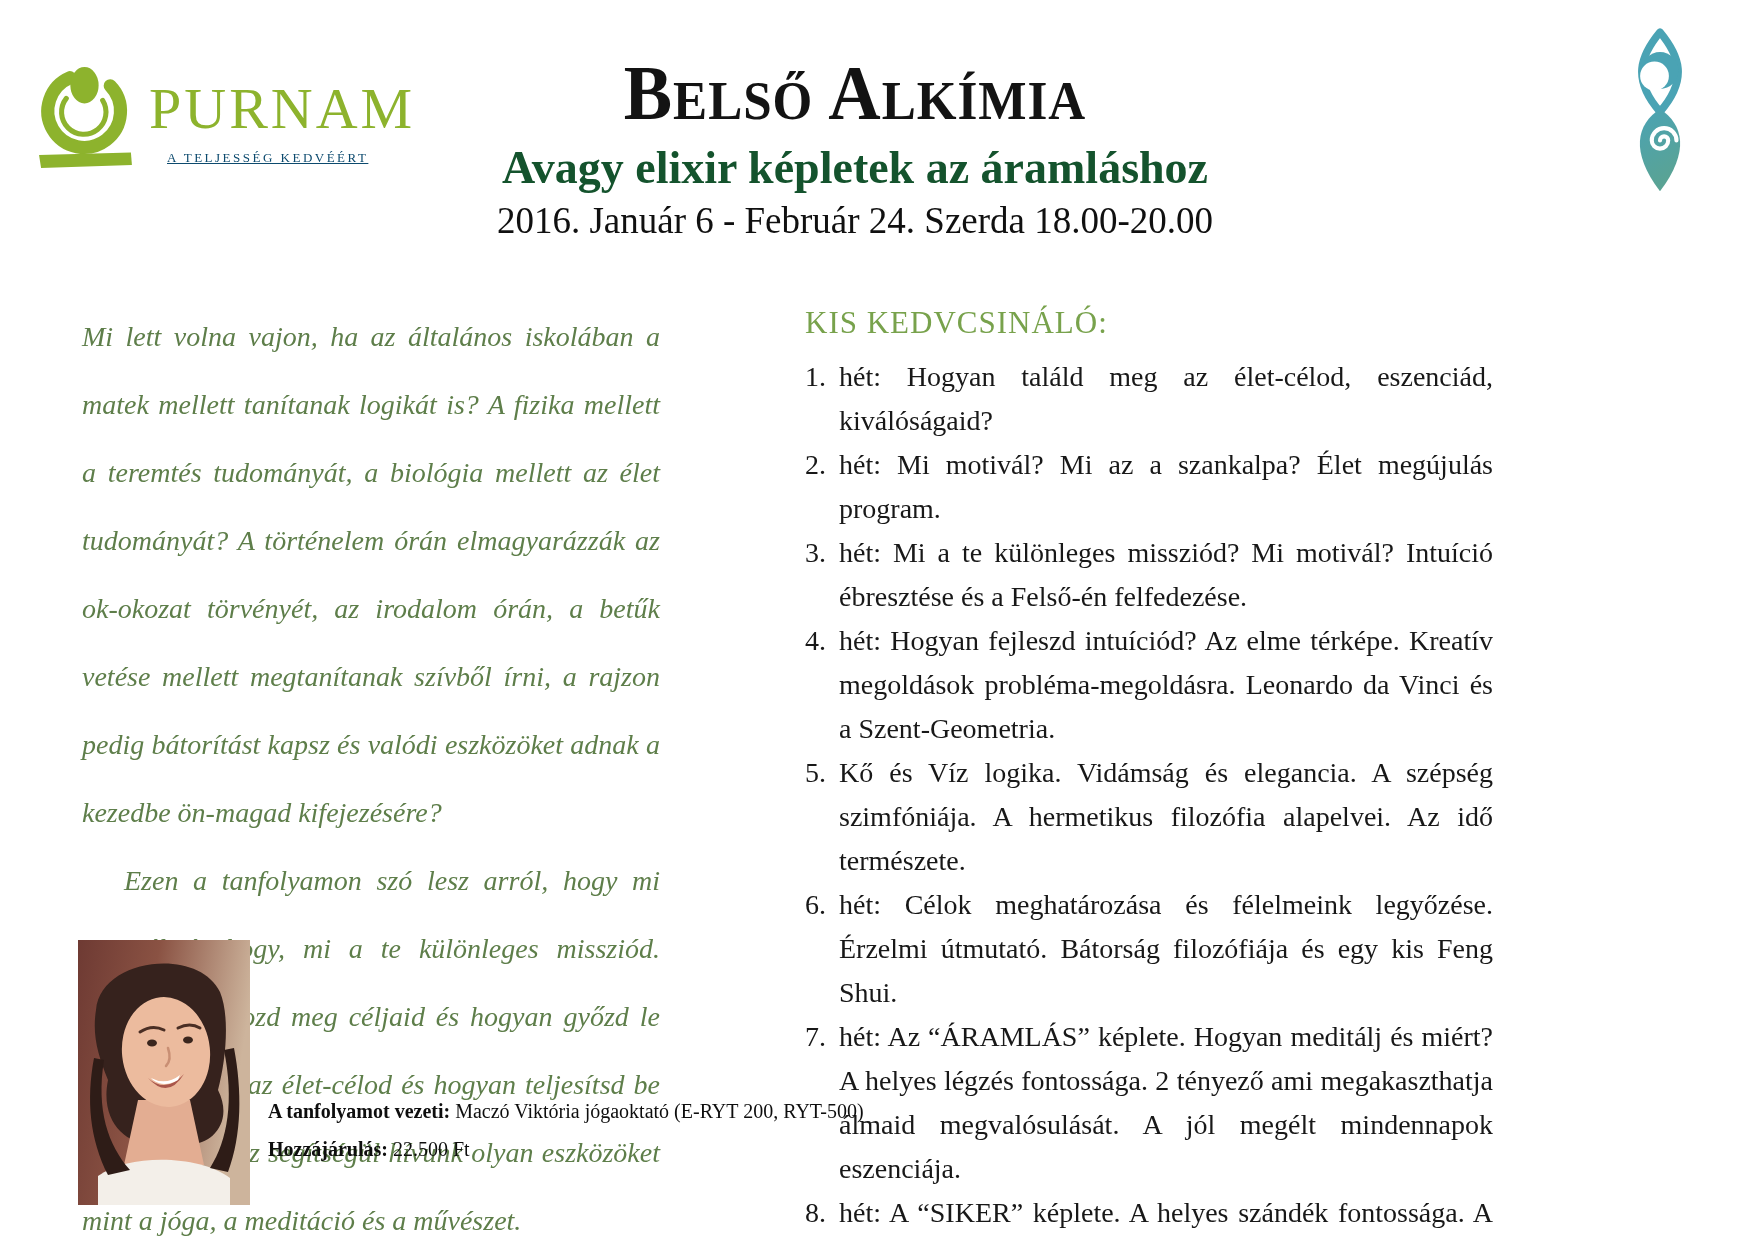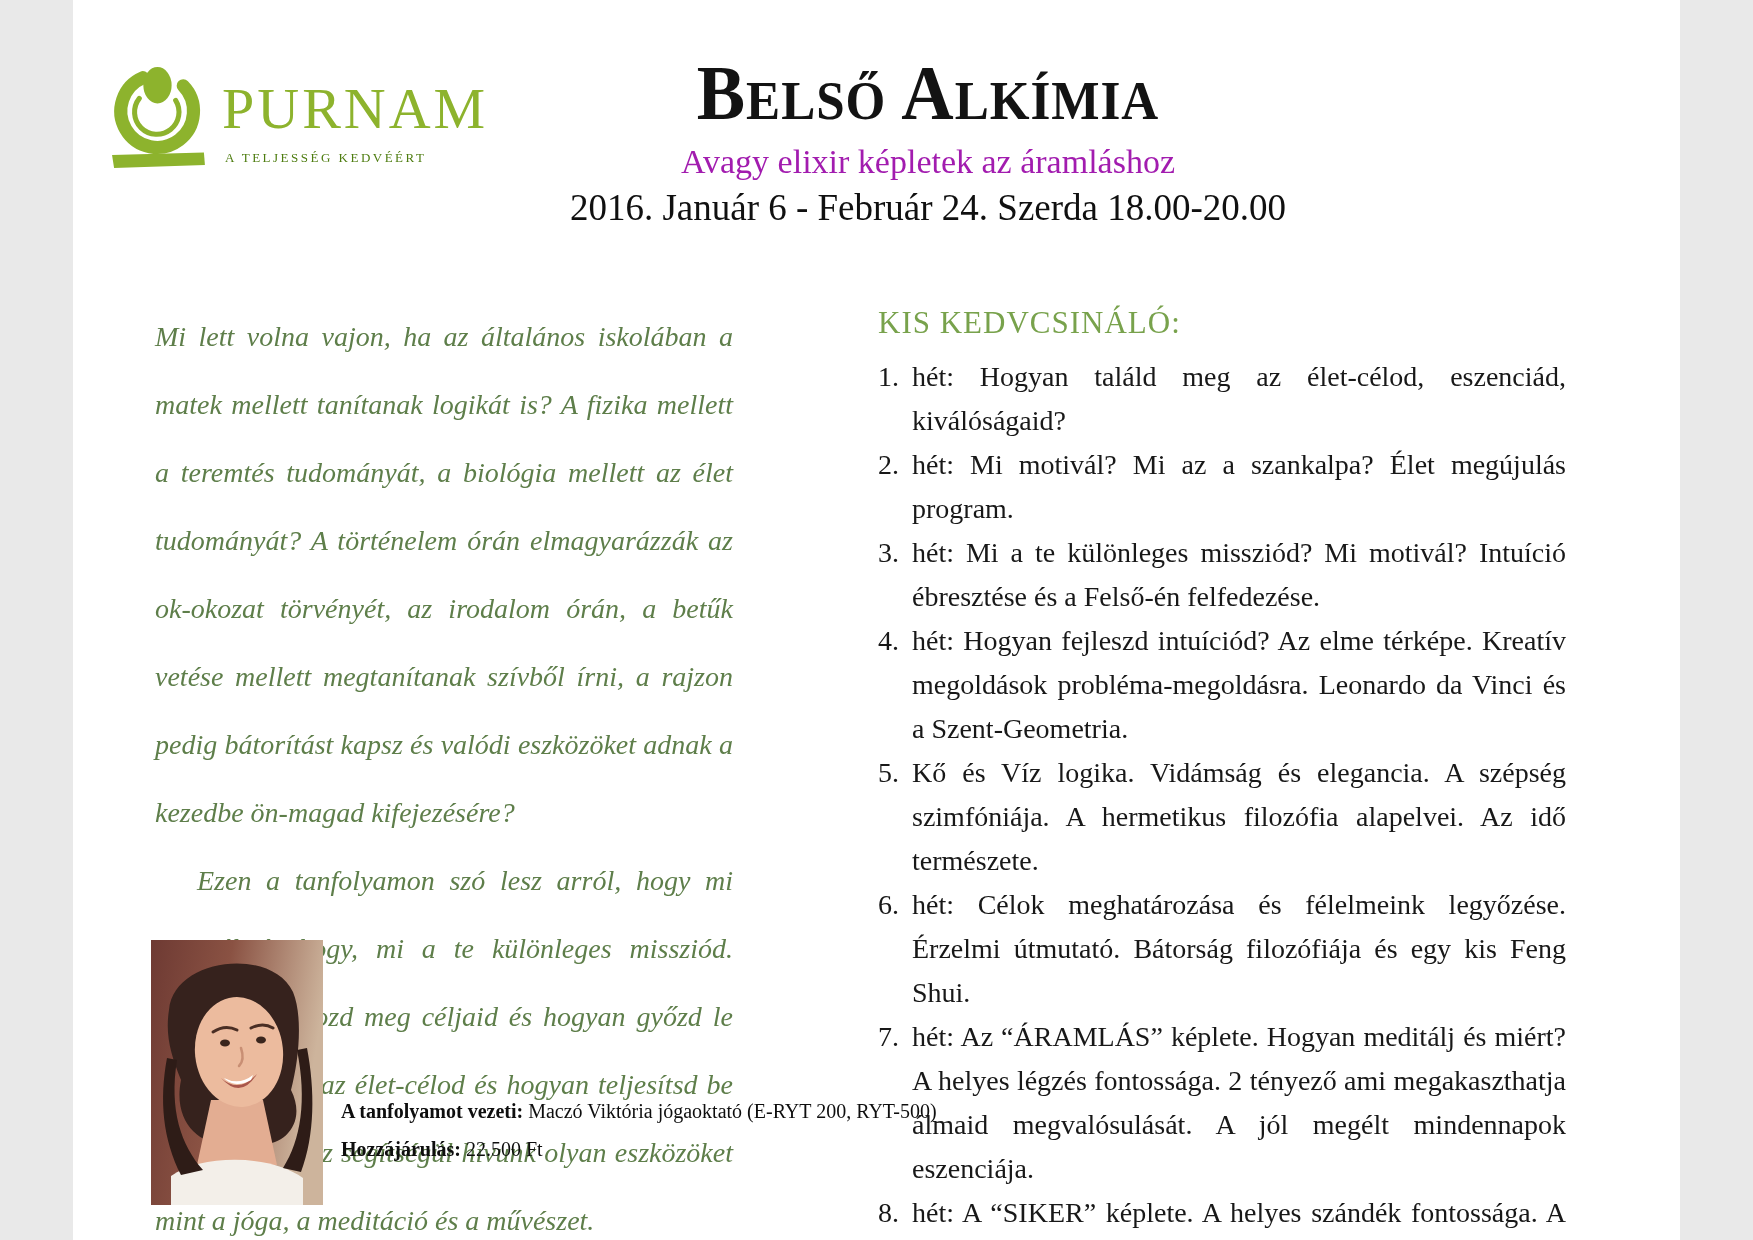--- a/index.html
+++ b/index.html
@@ -1,31 +1,31 @@
 <!DOCTYPE html>
 <html><head>
 <meta charset="utf-8">
 <style>
   html,body{margin:0;padding:0;background:#e9e9e9;}
   .page{
-    position:relative;width:1607px;height:1240px;background:#ffffff;
+    position:relative;width:1753px;height:1240px;background:#ffffff;
     font-family:"Liberation Serif","DejaVu Serif",serif;overflow:hidden;margin:0 auto;
   }
   
   .brand{position:absolute;left:33px;top:56px;display:flex;align-items:flex-start;}
   .brand-icon{width:106px;height:116px;flex:0 0 auto;}
   .brand-text{margin-left:10px;padding-top:24px;}
   .brand-name{font-size:58px;line-height:1;color:#8db32d;letter-spacing:3px;font-weight:400;}
-  .brand-tagline{margin-top:12px;margin-left:3px;font-size:13px;letter-spacing:2.5px;color:#4d7c0f;}
+  .brand-tagline{margin-top:12px;margin-left:18px;font-size:13px;letter-spacing:2.5px;color:#0c4a6e;text-decoration:underline;}
   .title-block{position:absolute;left:300px;top:52px;width:1110px;text-align:center;}
   .main-title{
     margin:0;font-size:78px;line-height:1.04;font-weight:700;color:#131313;
     font-variant:small-caps;letter-spacing:1px;transform:scaleX(.93);transform-origin:center;
   }
-  .sub-title{margin:10px 0 0;font-size:34px;line-height:1.1;font-weight:400;color:#a21caf;}
+  .sub-title{margin:10px 0 0;font-size:46px;line-height:1.1;font-weight:700;color:#14532d;}
   .schedule{margin:7px 0 0;font-size:37px;line-height:1.1;font-weight:400;color:#101010;}
   .goddess{position:absolute;left:1612px;top:28px;width:96px;height:162px;}
   
   .intro{position:absolute;left:82px;top:303px;width:578px;color:#5e7e4a;}
   .intro p{margin:0;font-style:italic;font-size:28px;line-height:68px;text-align:justify;}
   .intro p.indent{text-indent:42px;}
   .intro p.last{text-align:left;}
   
   .program{position:absolute;left:805px;top:306px;width:688px;}
   .program-heading{margin:0 0 15px;font-size:31px;line-height:1.1;font-weight:400;

